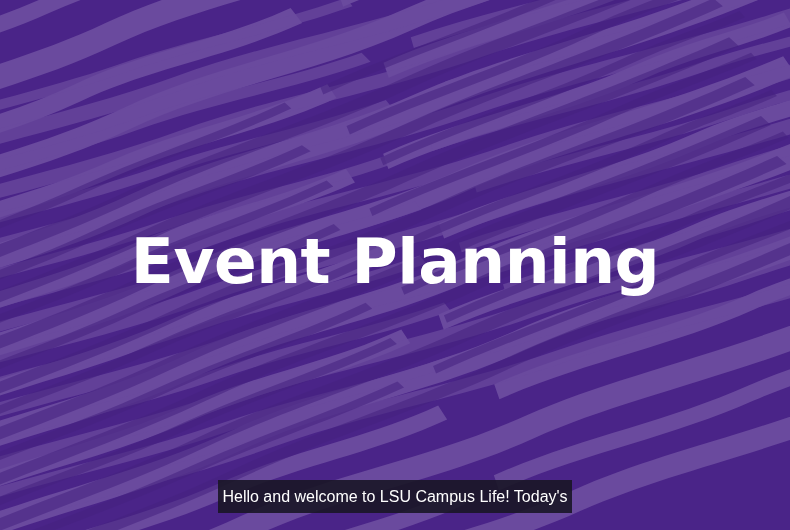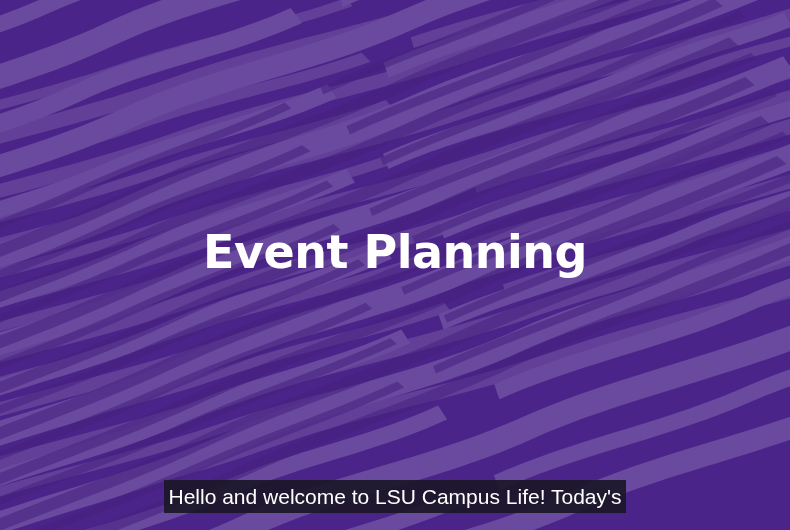--- a/index.html
+++ b/index.html
@@ -39,21 +39,21 @@
     align-items: flex-start;
     justify-content: center;
     pointer-events: none;
   }
   #video-title {
     margin: 0;
     padding: 0;
     margin-top: 228px;
     font-family: "DejaVu Sans", sans-serif;
     font-weight: 700;
-    font-size: 46px;
+    font-size: 63px;
     line-height: 1.08;
     letter-spacing: -0.5px;
     color: #ffffff;
     white-space: nowrap;
     text-align: center;
   }
 
   
   #caption-block {
     position: absolute;
@@ -64,21 +64,21 @@
     flex-direction: column;
     align-items: center;
     gap: 0;
   }
   .caption-line {
     display: inline-block;
     background: rgba(26, 22, 38, 0.90);
     color: #ffffff;
     font-family: "Liberation Sans", sans-serif;
     font-weight: 400;
-    font-size: 21px;
+    font-size: 16px;
     line-height: 33px;
     padding: 0 4px;
     white-space: nowrap;
     text-rendering: optimizeLegibility;
   }
 </style>
 </head>
 <body>
 
 <div id="stage">

